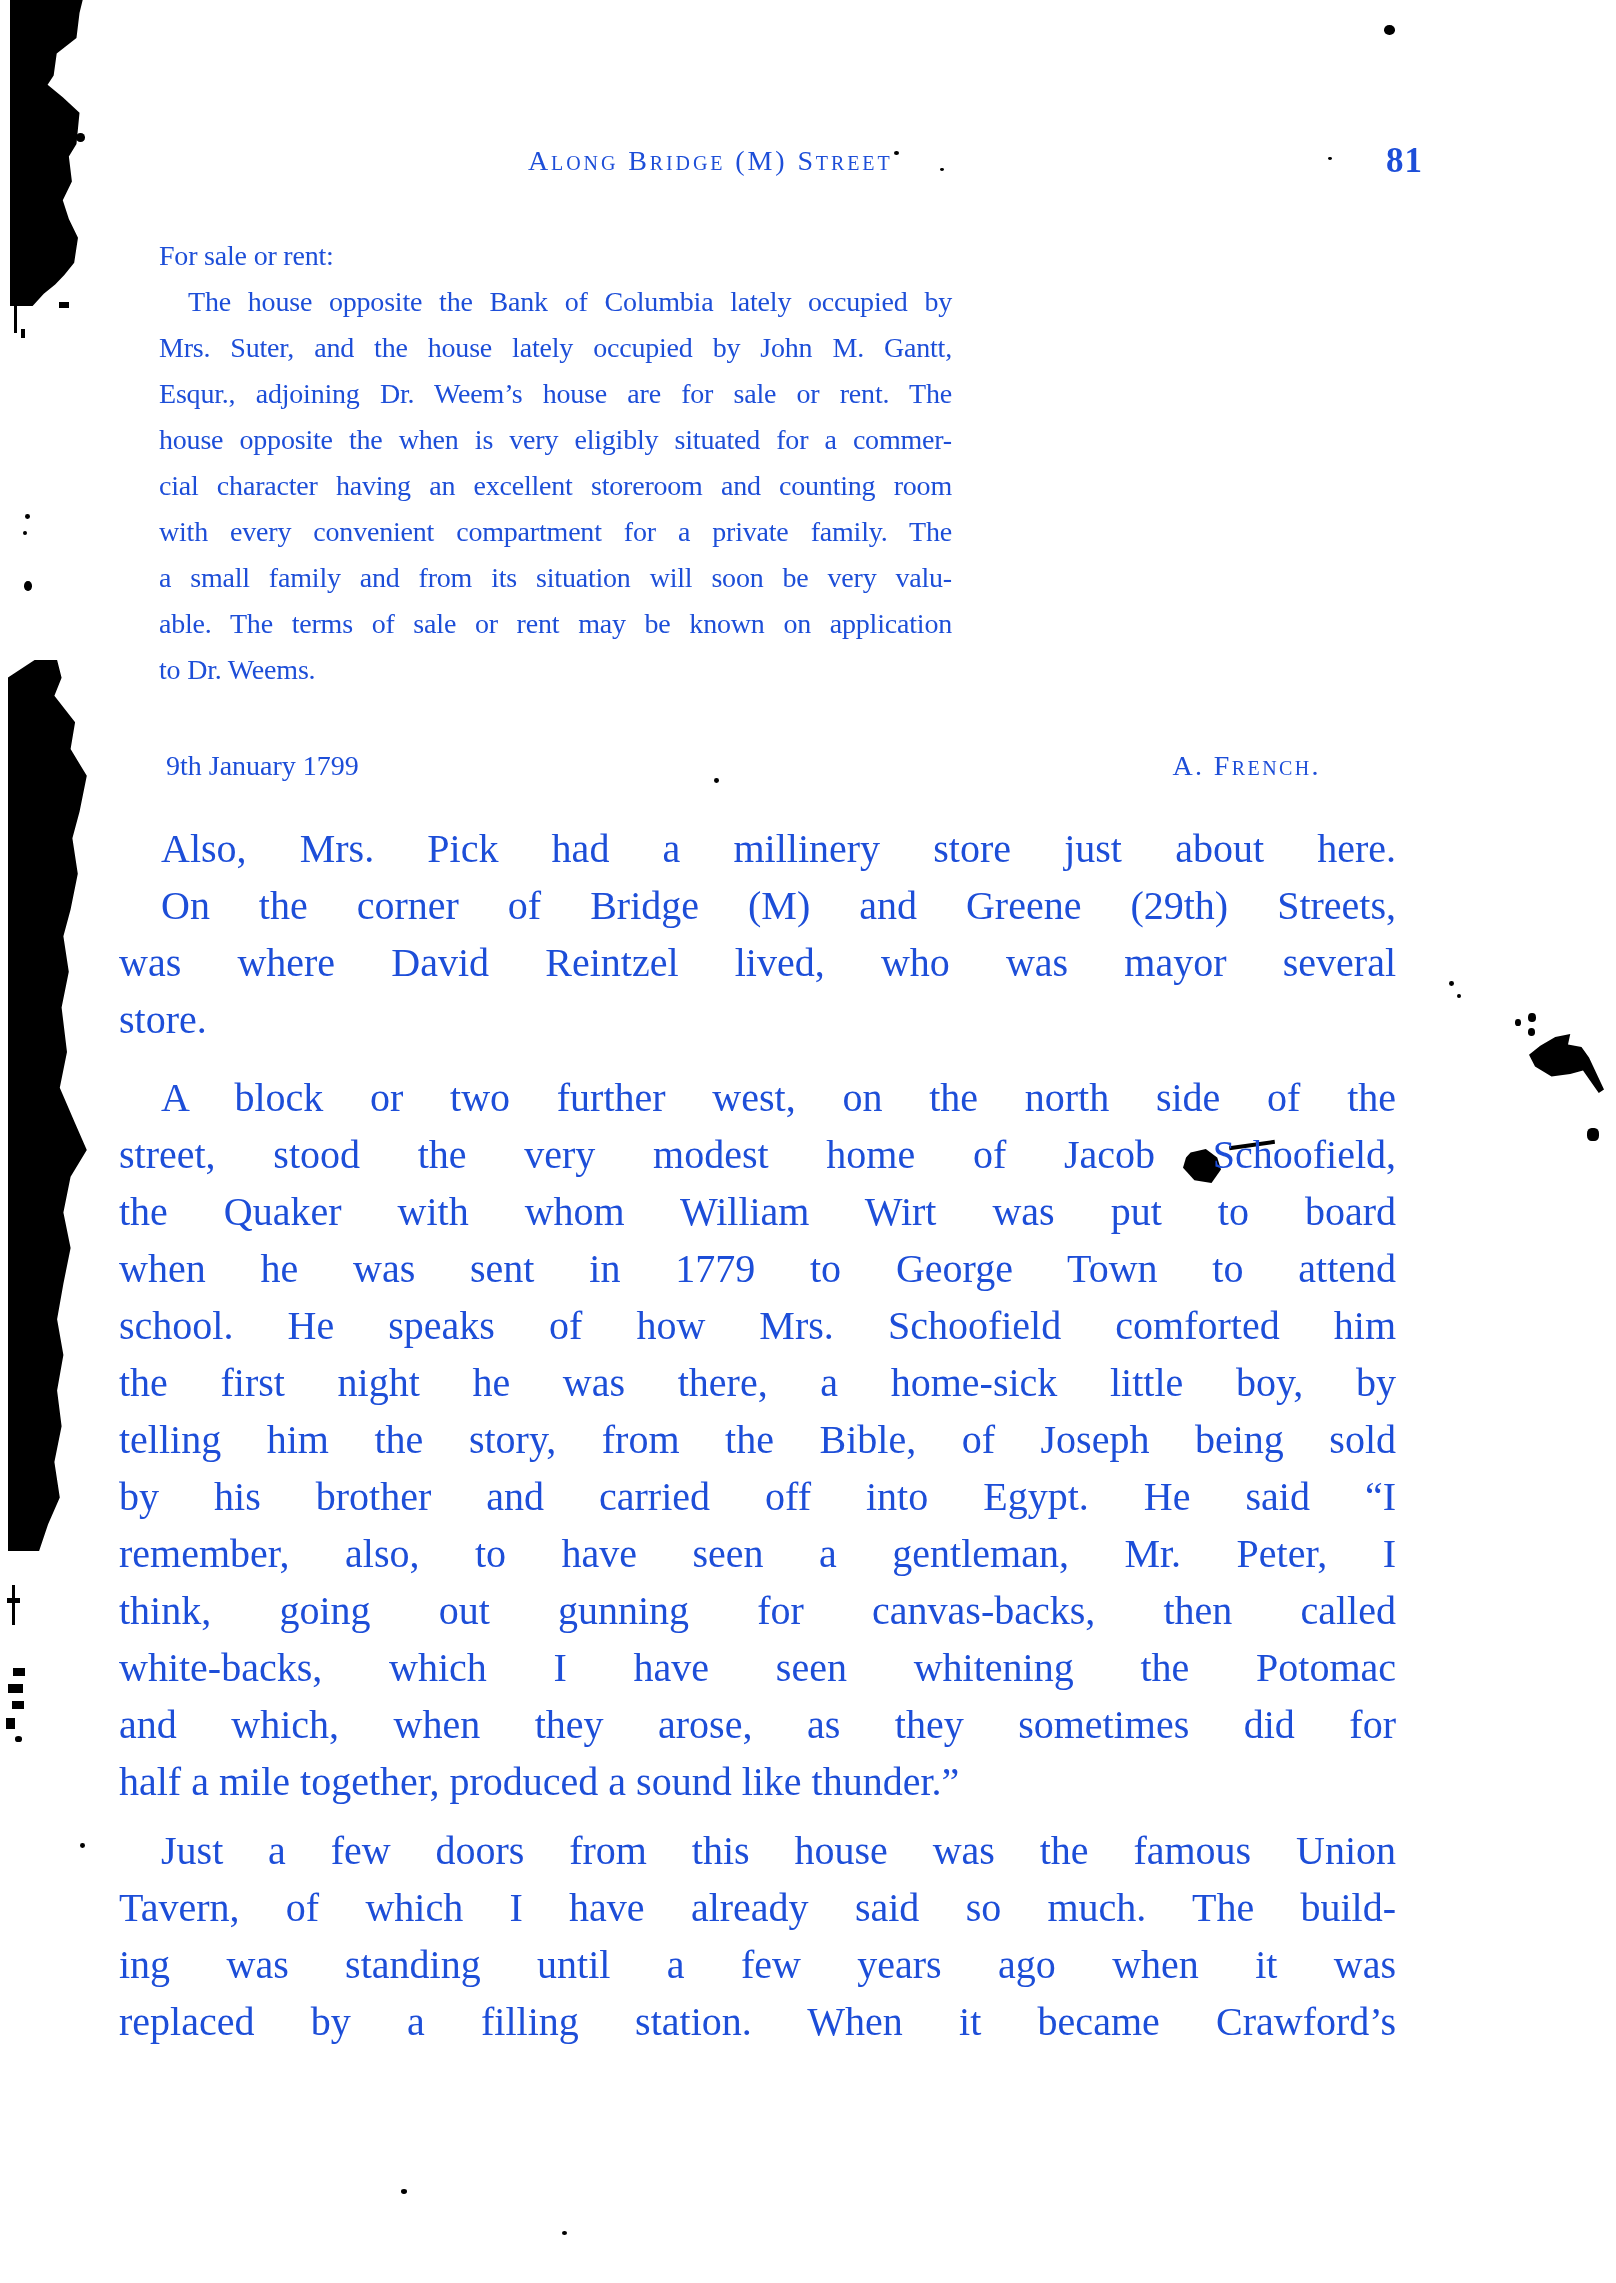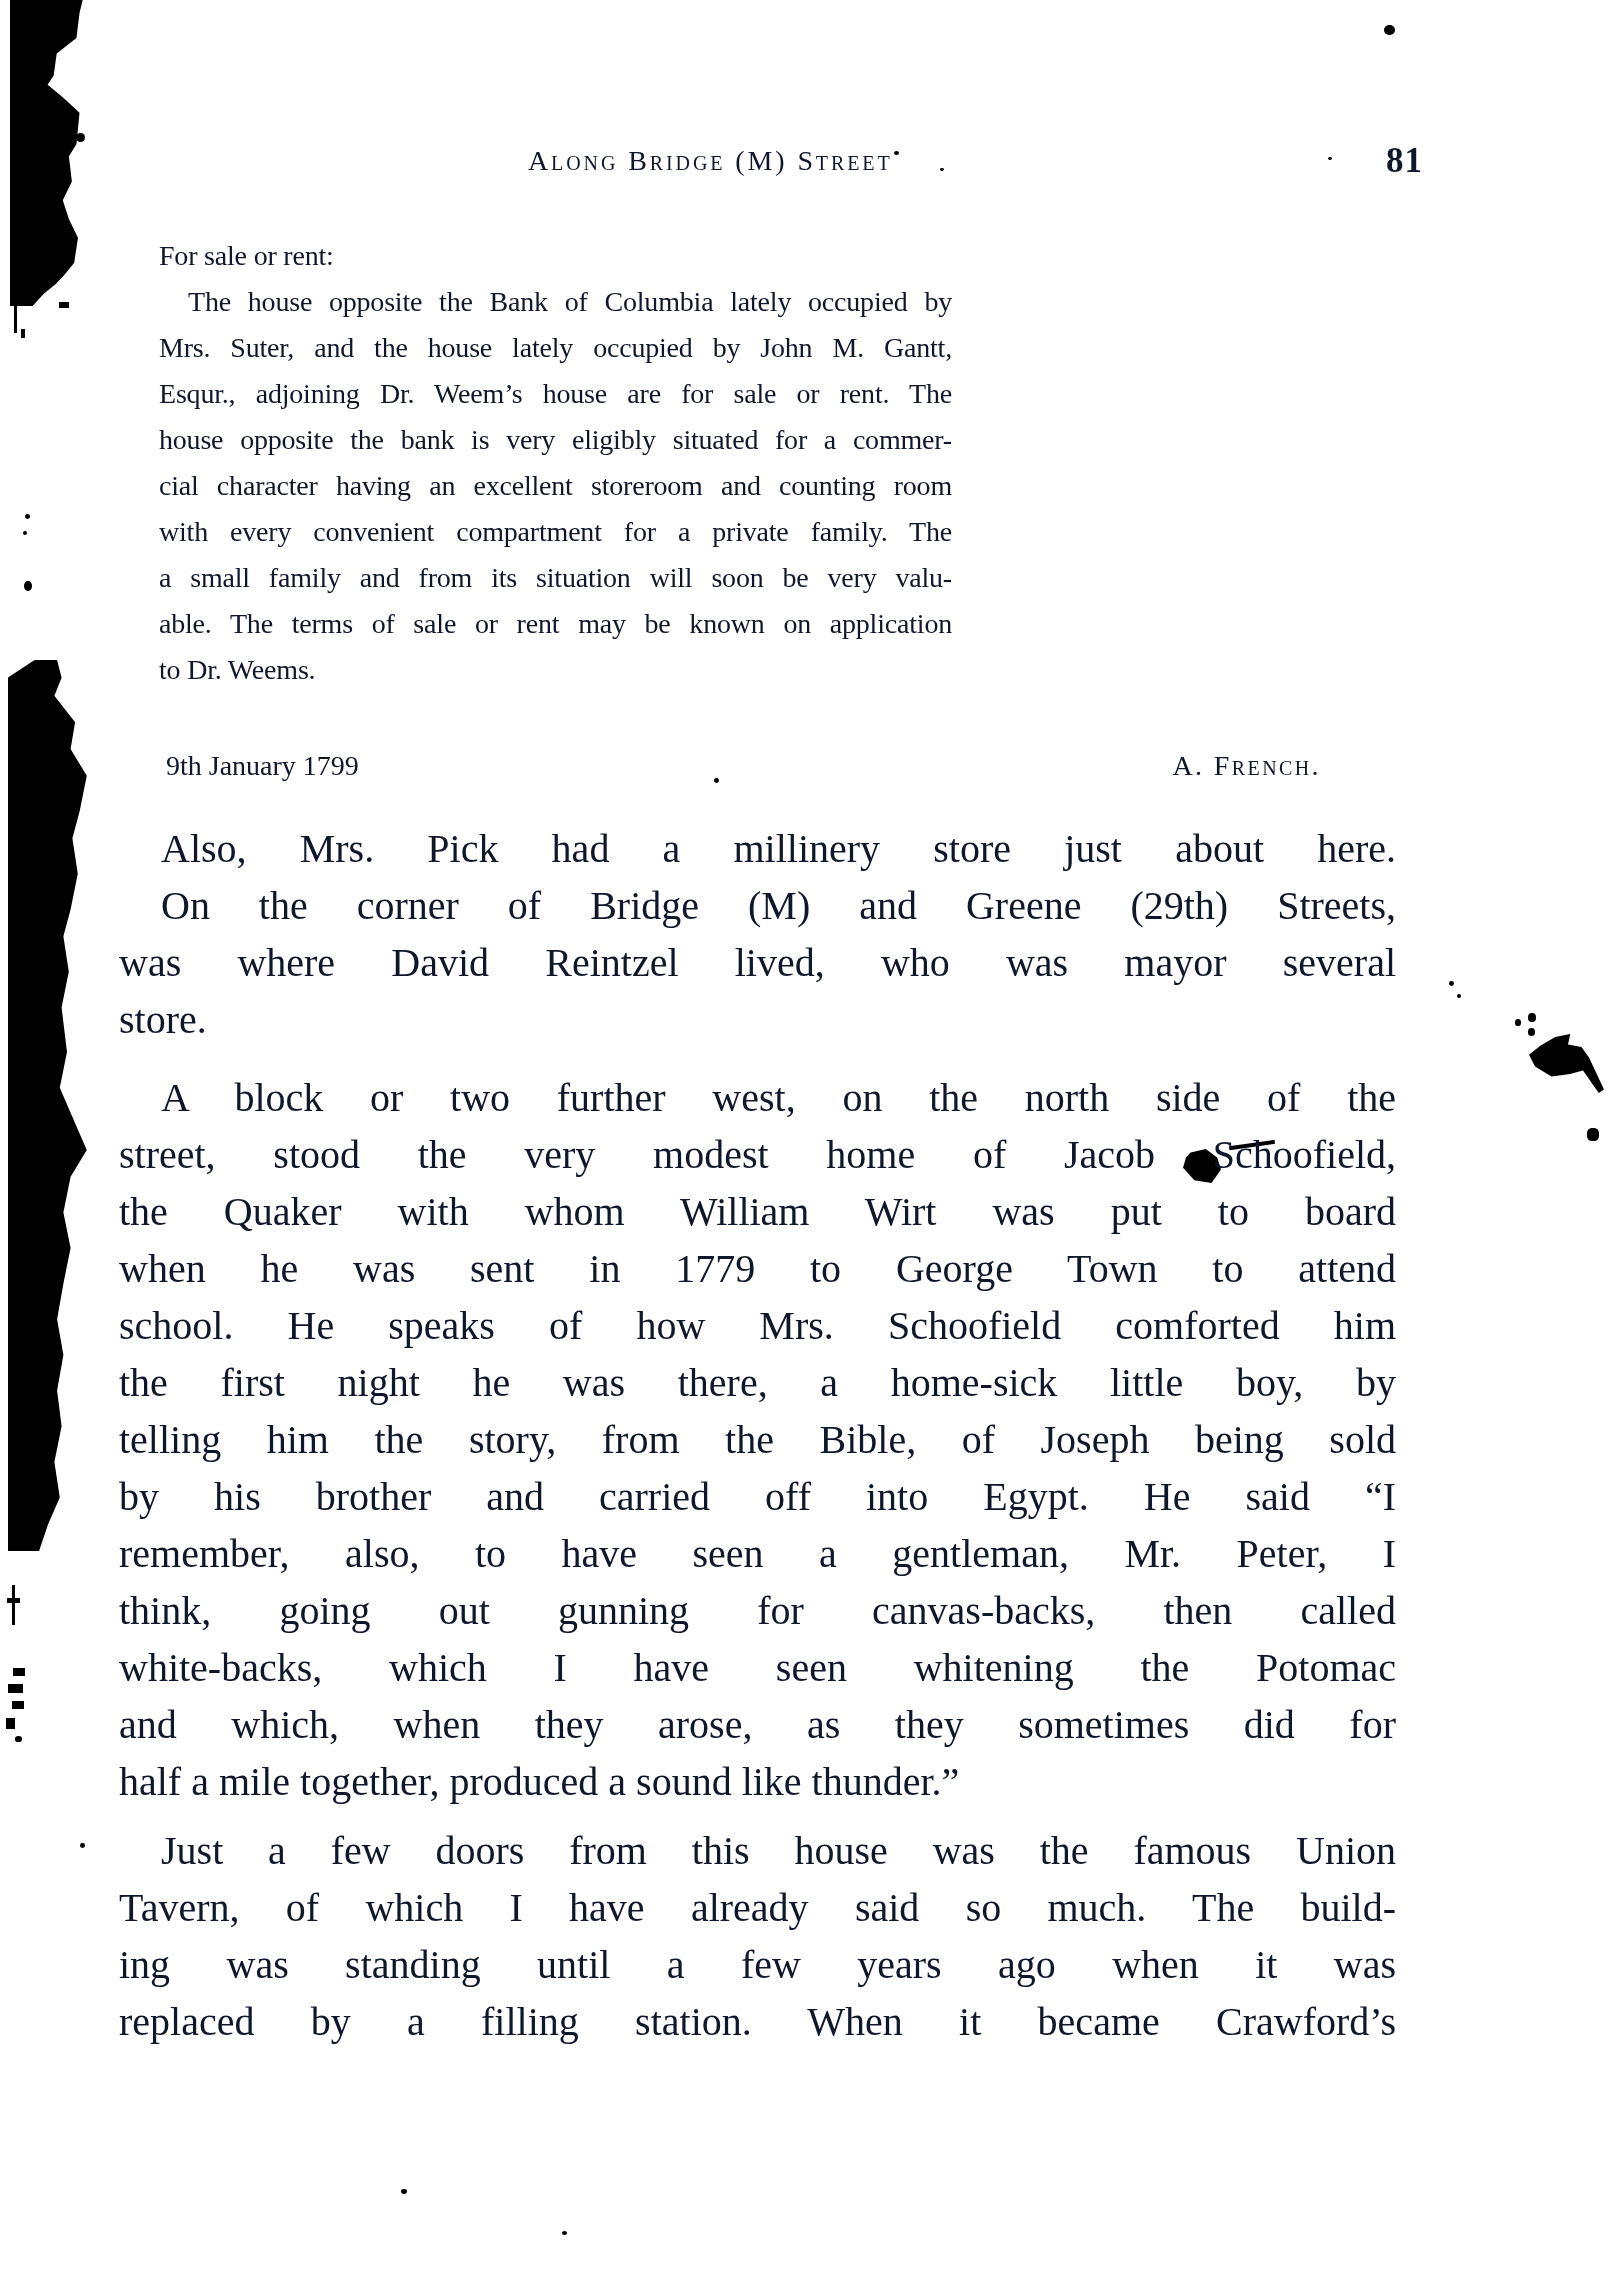--- a/index.html
+++ b/index.html
@@ -1,18 +1,18 @@
 <!DOCTYPE html>
 <html><head>
 <meta charset="utf-8">
 <style>
   html,body { margin:0; padding:0; background:#ffffff; }
   .page {
     position:relative; width:1616px; height:2284px;
-    background:#ffffff; color:#0f172a;
+    background:#ffffff; color:#1d4ed8;
     font-family:"Liberation Serif", serif;
     overflow:hidden;
   }
 
   
   .running-head {
     position:absolute; left:528px; top:145px;
     font-variant:small-caps; font-size:28px; letter-spacing:2.9px;
     white-space:nowrap;
   }
@@ -119,21 +119,21 @@
   <div class="art rnd" style="left:562px;top:2231px;width:4.8px;height:3.8px;"></div>
 
   <span class="running-head">Along Bridge (M) Street</span>
   <span class="page-num">81</span>
 
   <div class="quote">
     <div class="qline left">For sale or rent:</div>
     <div class="qline q-ind">The house opposite the Bank of Columbia lately occupied by</div>
     <div class="qline">Mrs. Suter, and the house lately occupied by John M. Gantt,</div>
     <div class="qline">Esqur., adjoining Dr. Weem’s house are for sale or rent. The</div>
-    <div class="qline">house opposite the bank is very eligibly situated for a commer-</div>
+    <div class="qline">house opposite the when is very eligibly situated for a commer-</div>
     <div class="qline">cial character having an excellent storeroom and counting room</div>
     <div class="qline">with every convenient compartment for a private family. The</div>
     <div class="qline">a small family and from its situation will soon be very valu-</div>
     <div class="qline">able. The terms of sale or rent may be known on application</div>
     <div class="qline left">to Dr. Weems.</div>
   </div>
 
   <div class="sig-row">
     <span class="sig-date">9th January 1799</span>
     <span class="sig-name">A. French.</span>

